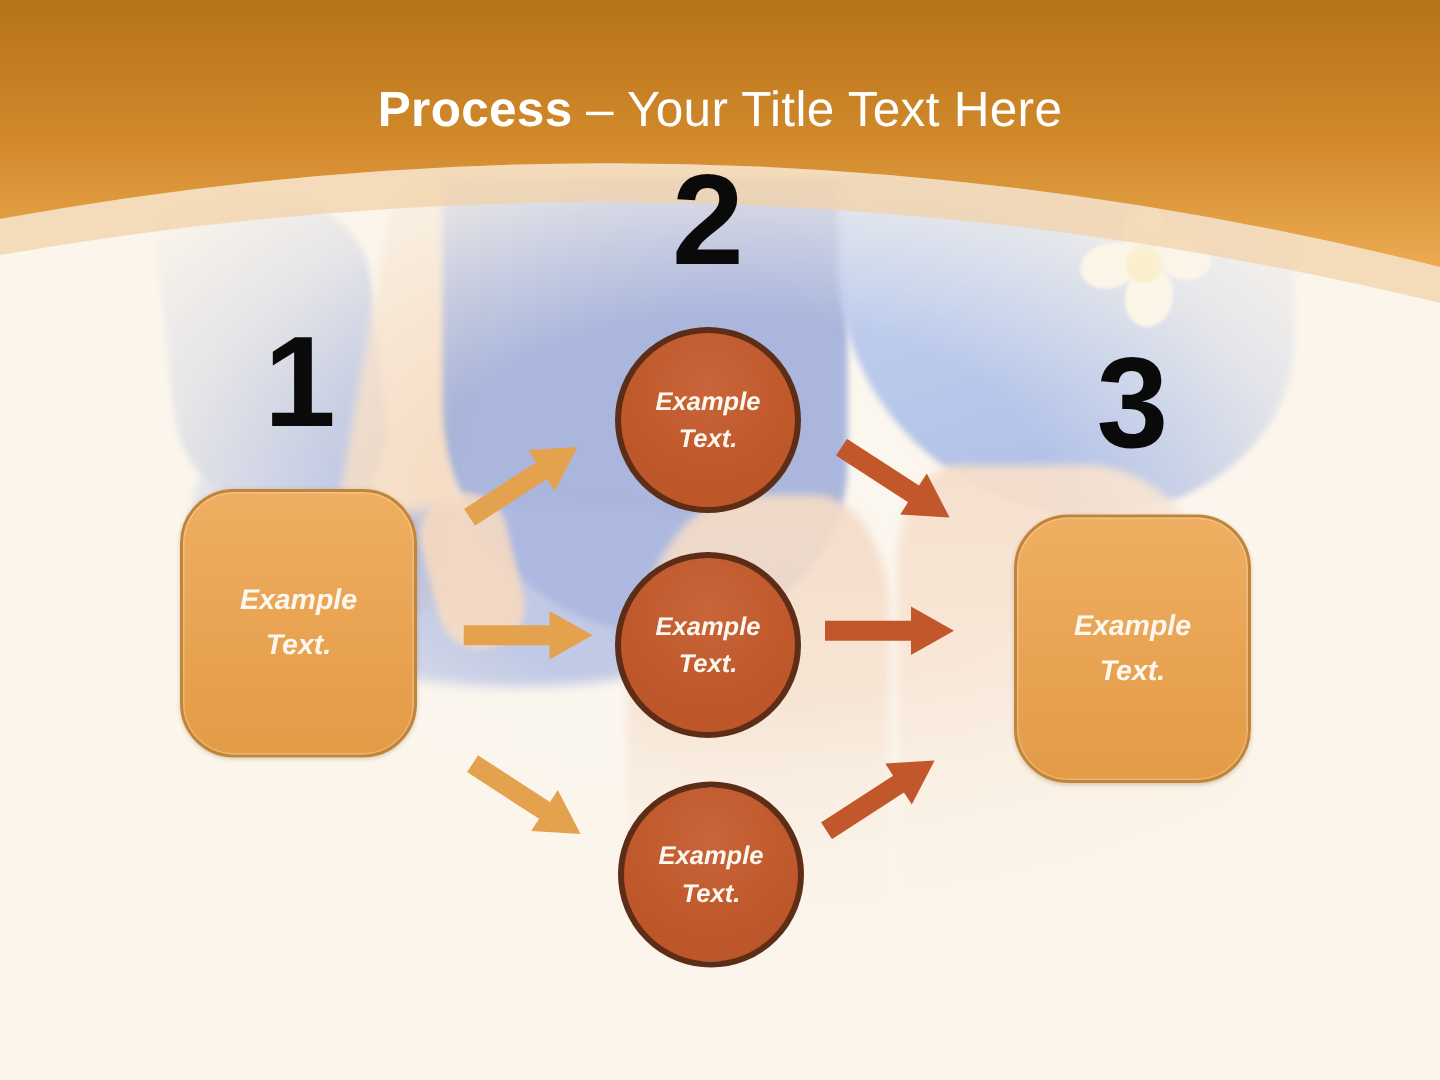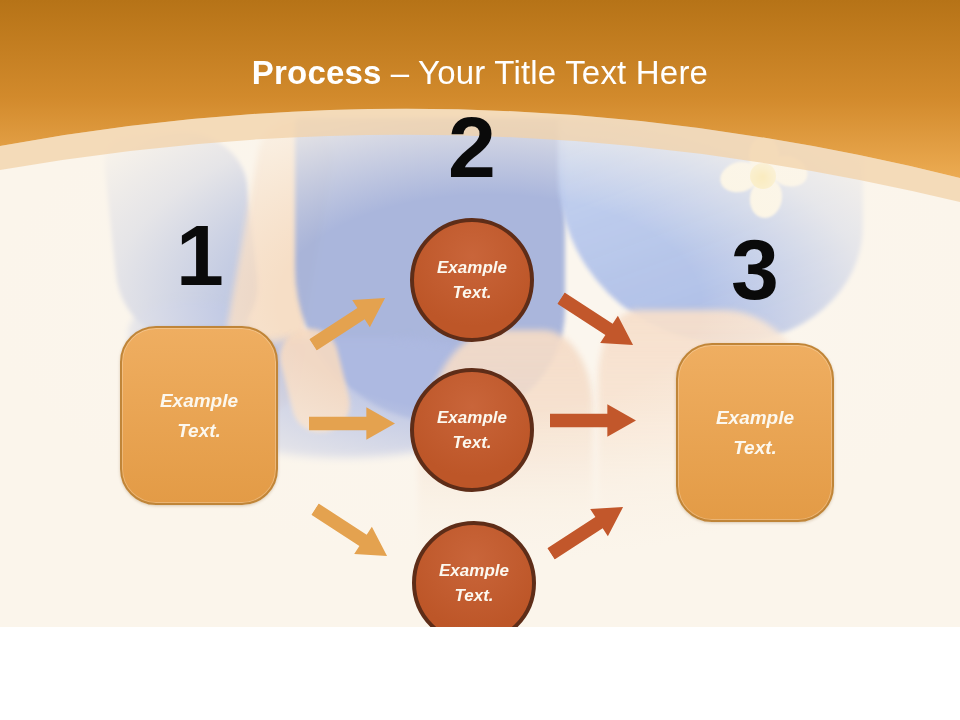--- a/index.html
+++ b/index.html
@@ -1,17 +1,17 @@
 <!DOCTYPE html>
 <html><head>
 <meta charset="utf-8">
 <style>
   html,body { margin:0; padding:0; }
   .slide {
-    position:relative; width:960px; height:627px; overflow:hidden;
+    position:relative; width:960px; height:720px; overflow:hidden;
     background:#FBF5EB;
     font-family:"Liberation Sans", sans-serif;
   }
   
   .photo { position:absolute; inset:0; }
   .ph { position:absolute; }
   .towel-drape { left:112px; top:132px; width:140px; height:205px; background:rgba(148,164,214,.85);
                  border-radius:18px 70px 40px 60px / 30px 60px 50px 70px; transform:rotate(-6deg); filter:blur(2px); }
   .towel-drape2{ left:128px; top:300px; width:125px; height:85px; background:rgba(160,175,222,.7);
                  border-radius:40%; filter:blur(3px); }

